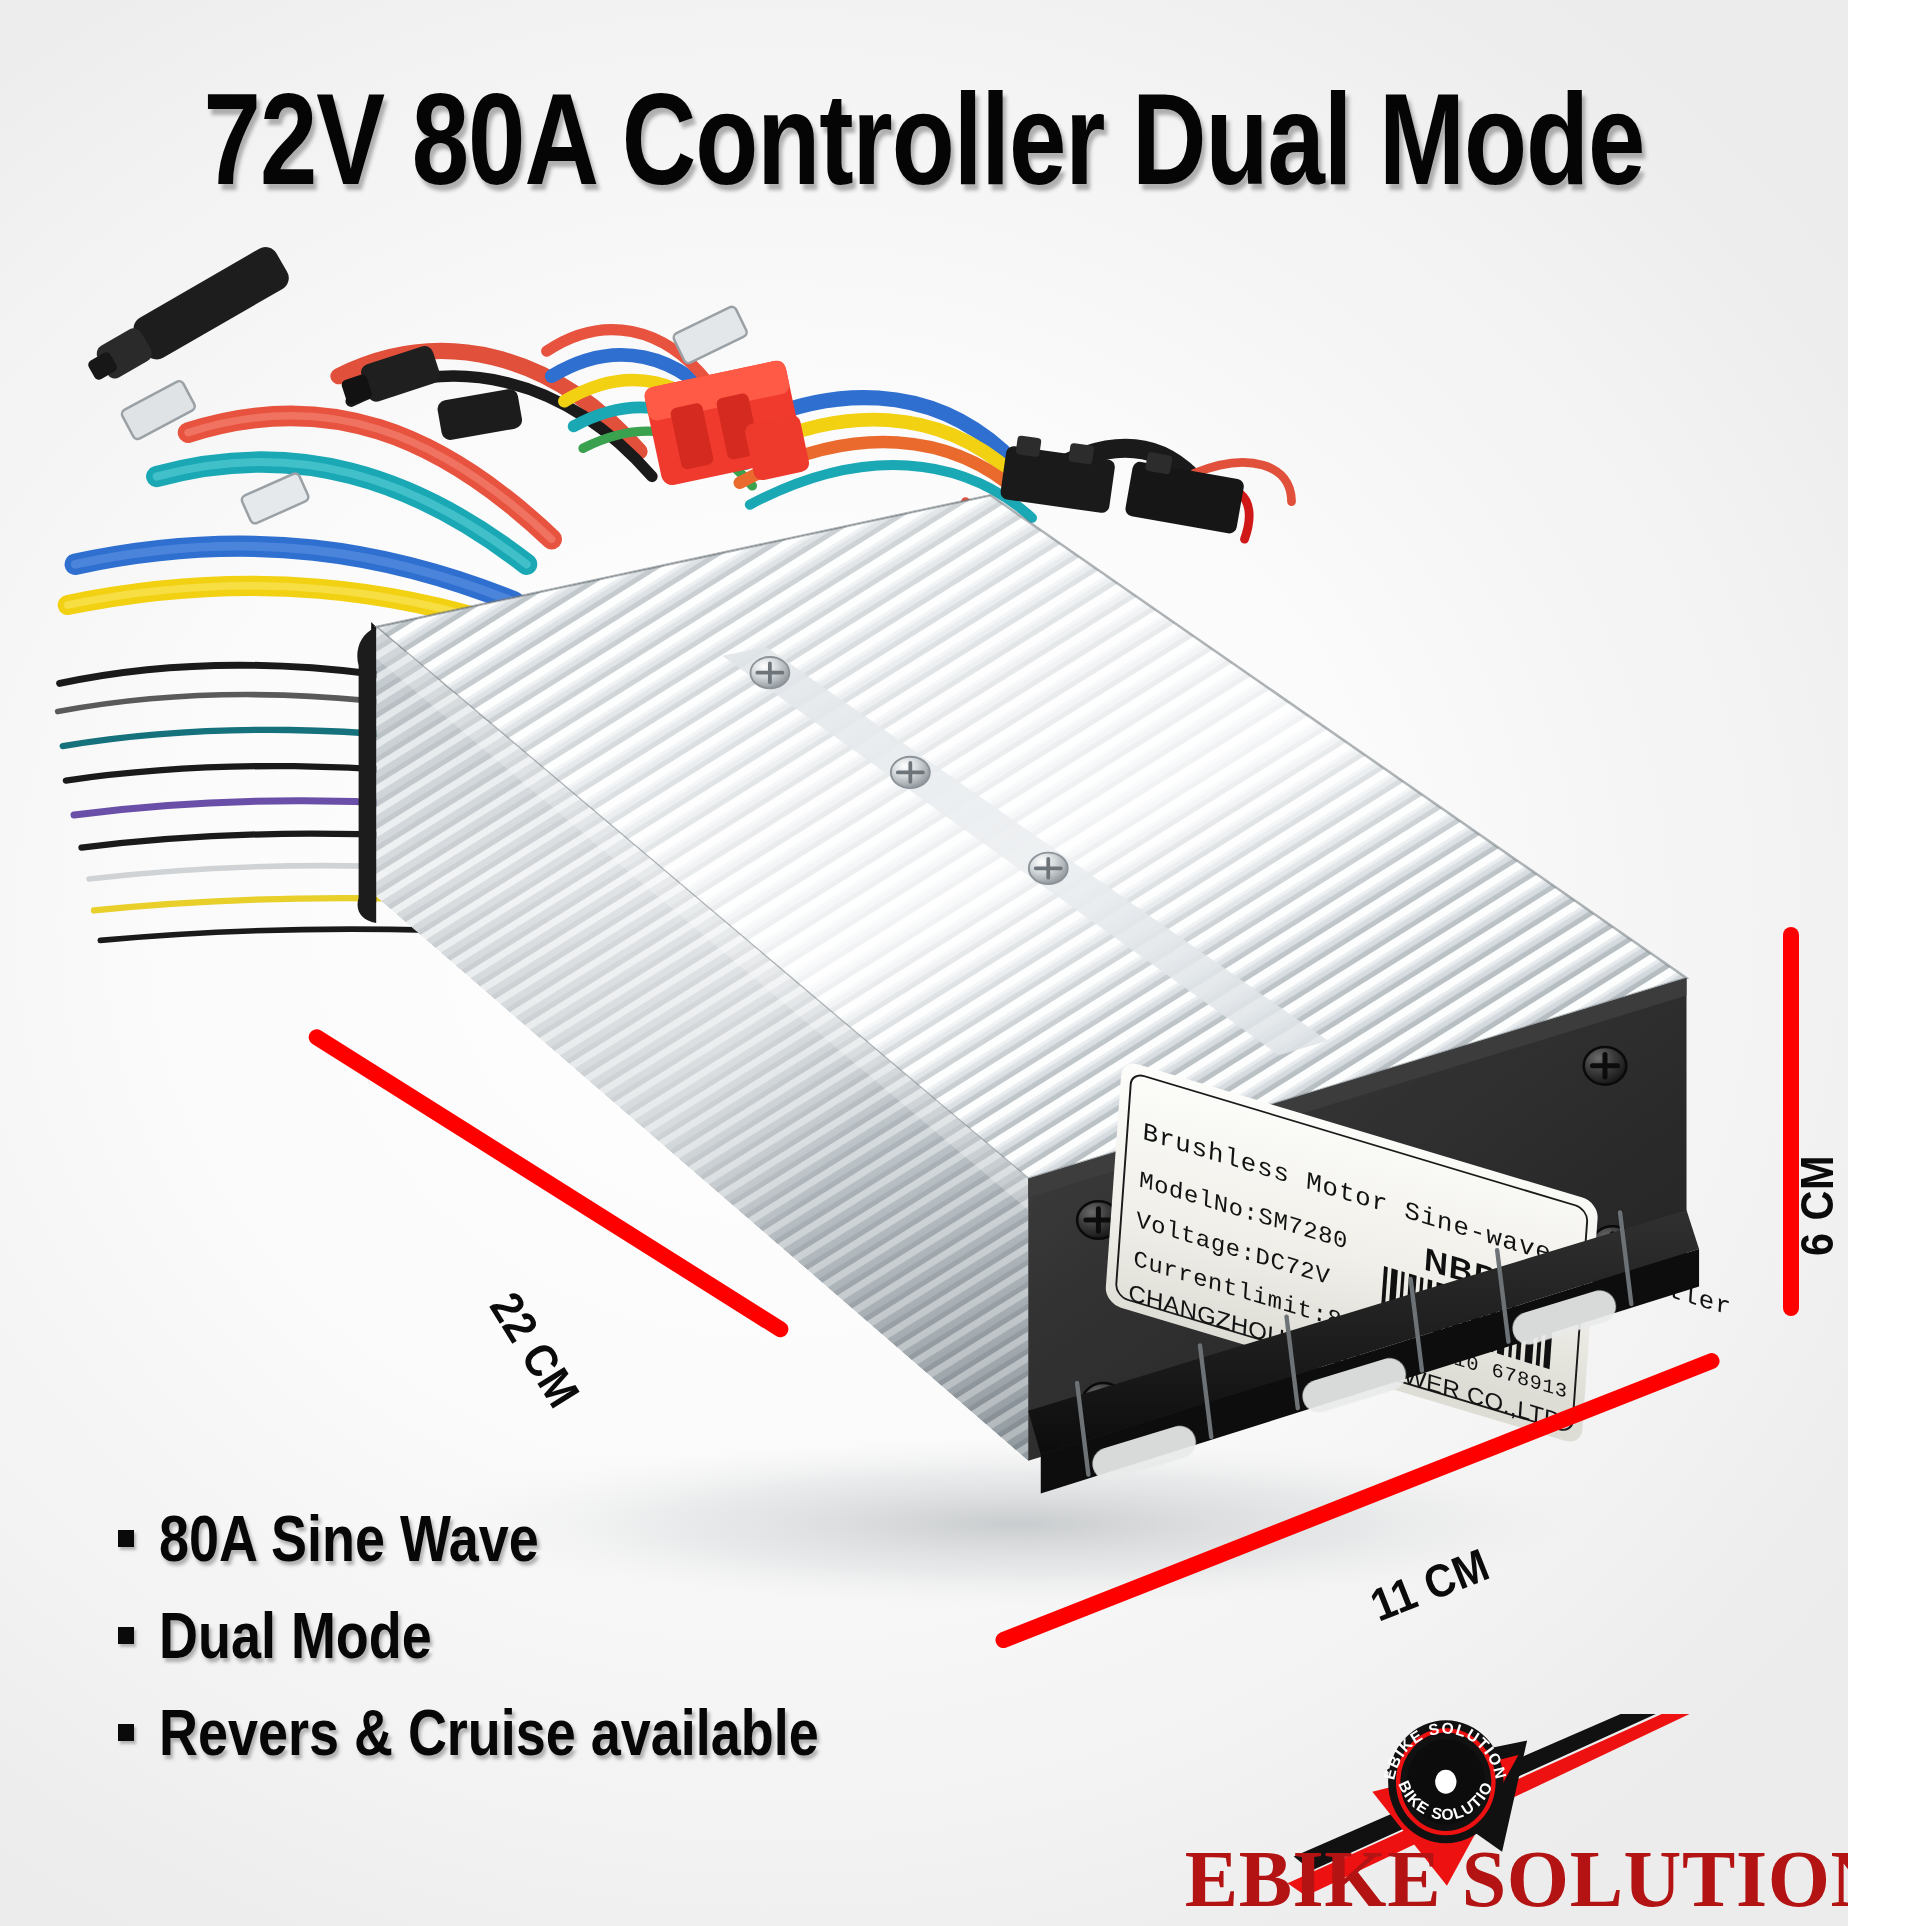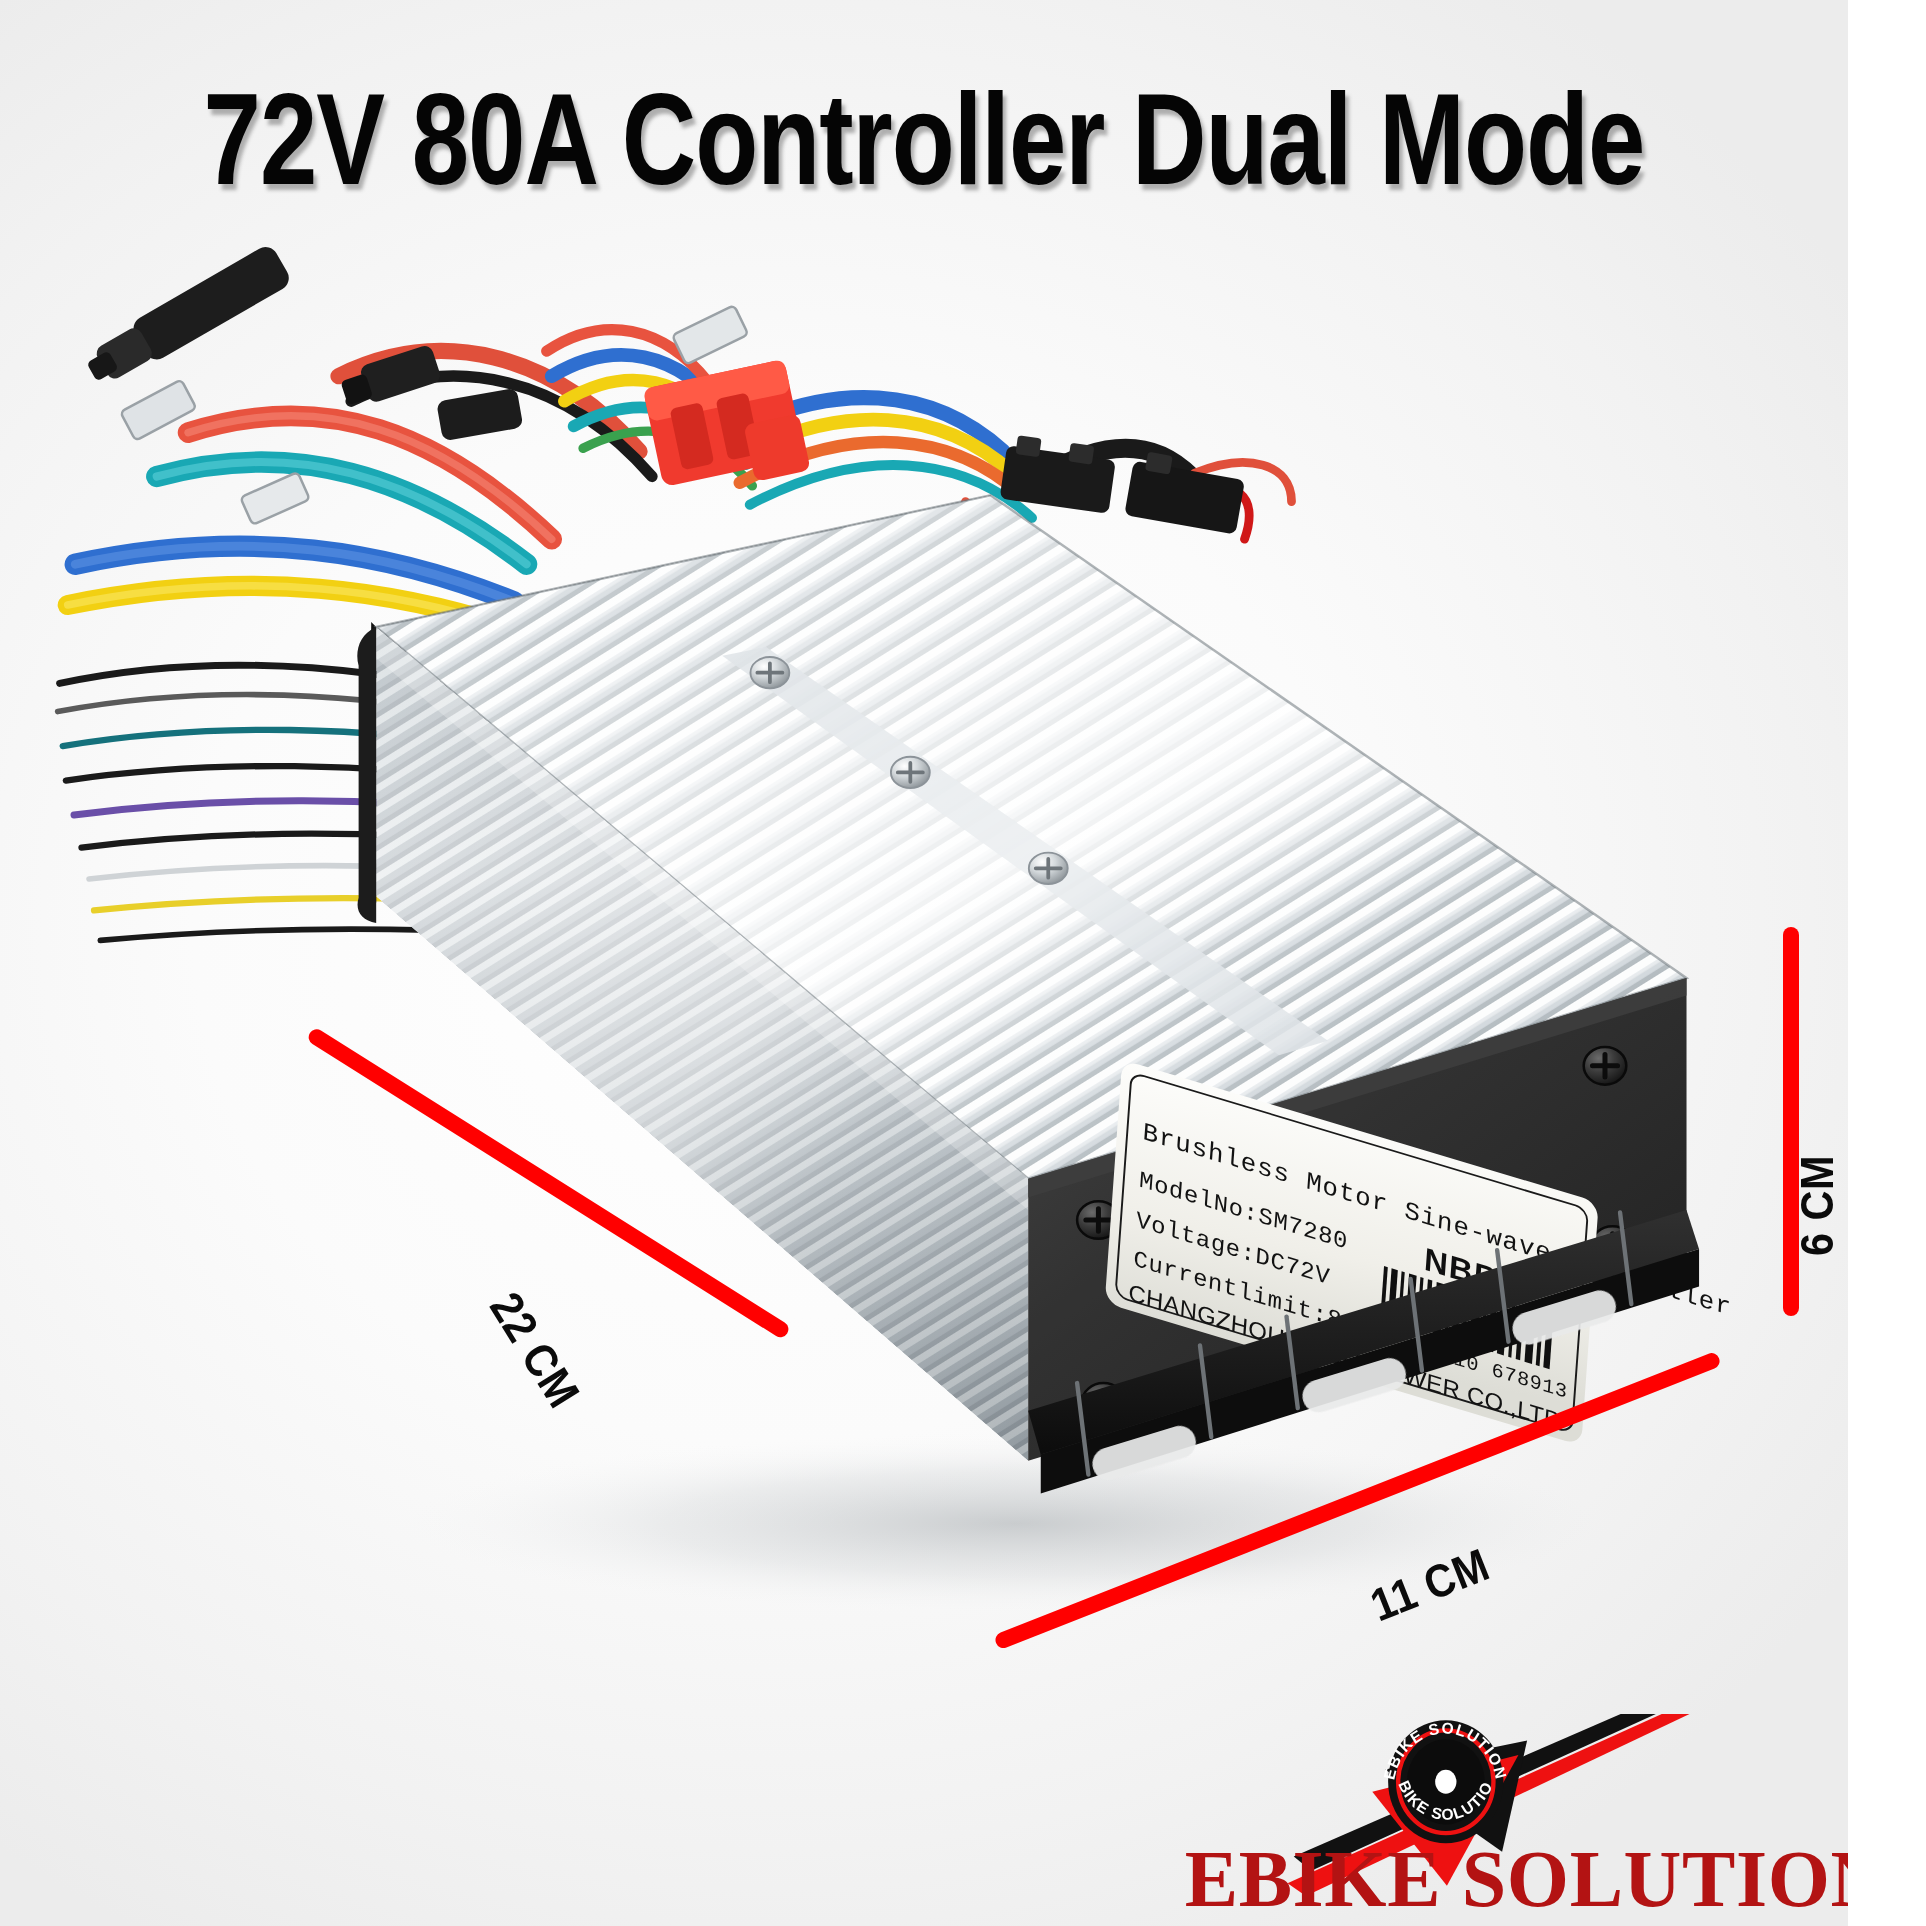--- a/index.html
+++ b/index.html
@@ -441,20 +441,34 @@
   </svg>
 
   <div class="dimline" id="dim-22"></div>
   <div class="dimline" id="dim-6"></div>
   <div class="dimline" id="dim-11"></div>
 
   <div class="dimlabel" id="lbl-22">22 CM</div>
   <div class="dimlabel" id="lbl-6">6 CM</div>
   <div class="dimlabel" id="lbl-11">11 CM</div>
 
+  <div id="features">
+    <div class="feat">
+      <span class="feat-marker"></span>
+      <span class="feat-text">80A Sine Wave</span>
+    </div>
+    <div class="feat">
+      <span class="feat-marker"></span>
+      <span class="feat-text">Dual Mode</span>
+    </div>
+    <div class="feat">
+      <span class="feat-marker"></span>
+      <span class="feat-text">Revers &amp; Cruise available</span>
+    </div>
+  </div>
 
   <div id="logo">
     <svg viewBox="0 0 1040 330" width="652" height="207">
       <defs>
         <path id="arcTop" d="M 335 100 A 82 88 0 0 1 495 100"></path>
         <path id="arcBottom" d="M 339 106 A 80 86 0 0 0 493 106"></path>
       </defs>
 
       <g transform="rotate(-17 520 95)">
         <path d="M150,120 L900,34 L980,44 L170,150 Z" fill="#111111"></path>

